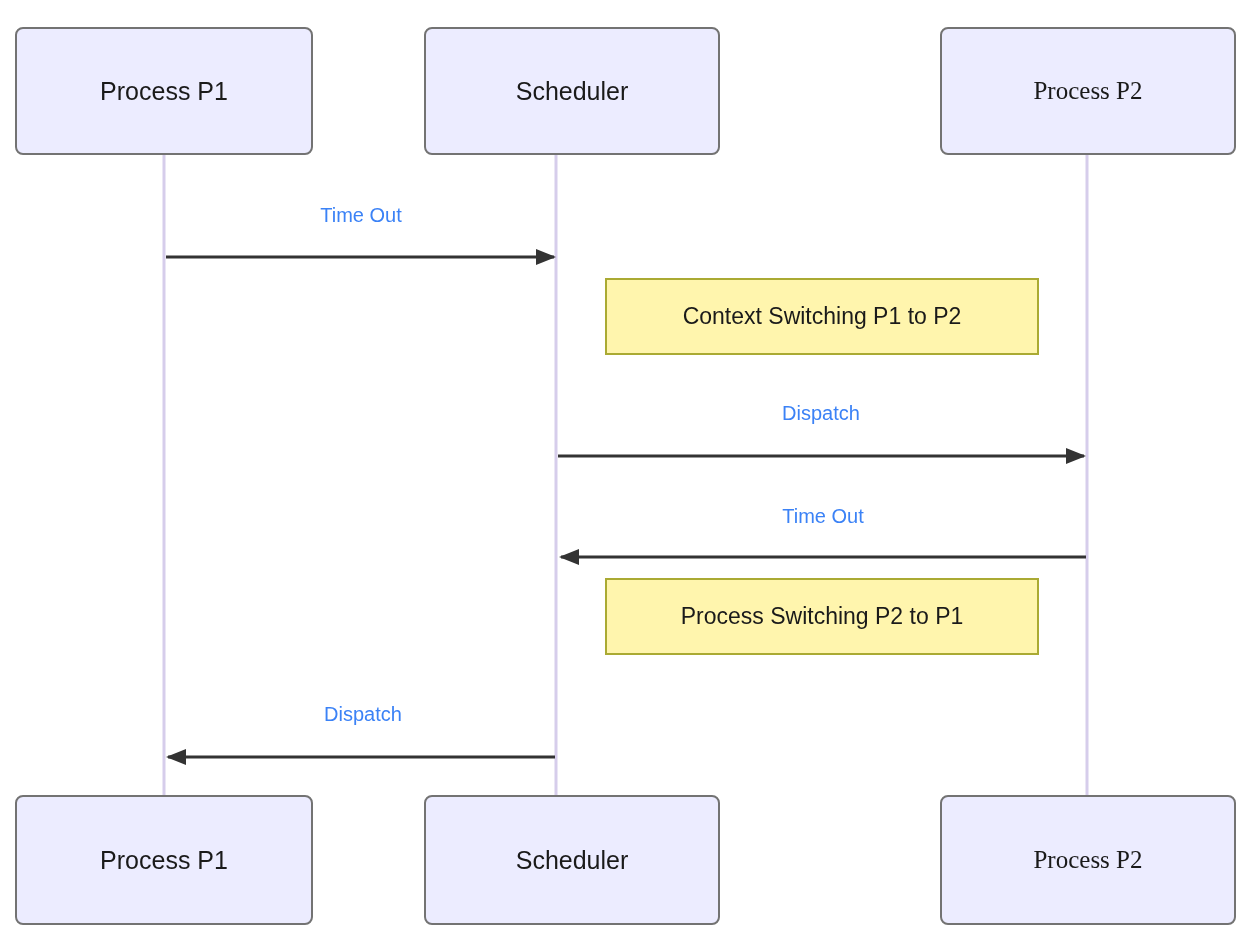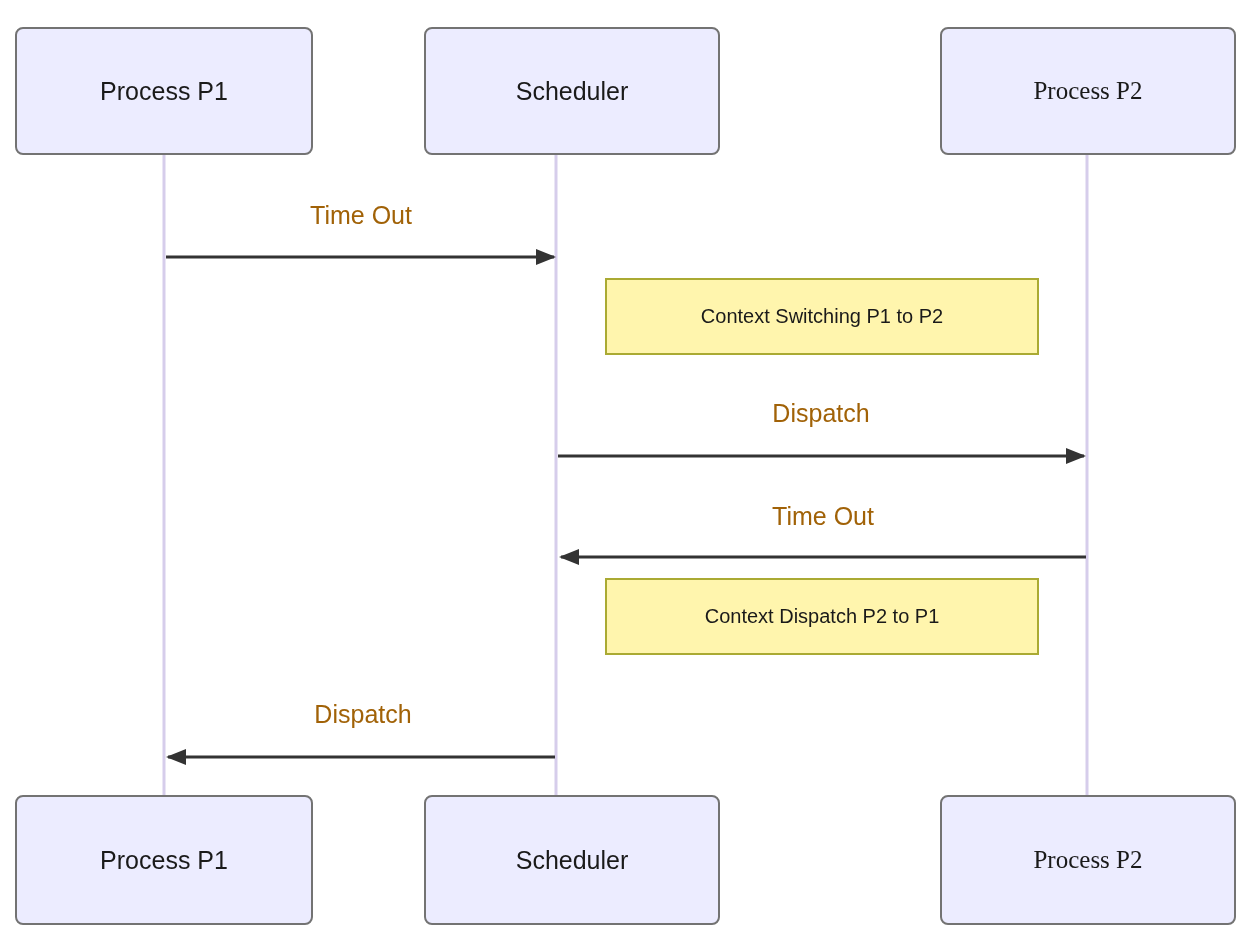--- a/index.html
+++ b/index.html
@@ -35,35 +35,35 @@
     z-index: 2;
   }
   .actor-p1    { left: 15px;  width: 298px; }
   .actor-sched { left: 410px; width: 296px; margin-left: 14px; }
   .actor-p2    { left: 940px; width: 296px; font-family: Liberation Serif, serif; }
   .actor-top    { top: 27px;  height: 128px; }
   .actor-bottom { top: 795px; height: 130px; }
   .msg-label {
     position: absolute;
     transform: translateX(-50%);
-    font-size: 25px;
+    font-size: 20px;
     line-height: 34px;
-    color: #a16207;
+    color: #3b82f6;
     white-space: nowrap;
     z-index: 1;
   }
   .note-box {
     position: absolute;
     box-sizing: border-box;
     background: #FFF5AD;
     border: 2px solid #AAAA33;
     display: flex;
     align-items: center;
     justify-content: center;
-    font-size: 20px;
+    font-size: 23px;
     color: #1a1a1a;
     white-space: nowrap;
     z-index: 2;
   }
   .note-1 { left: 605px; top: 278px; width: 434px; height: 77px; }
   .note-2 { left: 605px; top: 578px; width: 434px; height: 77px; }
   .label-timeout-1  { left: 361px; top: 198px; }
   .label-dispatch-1 { left: 821px; top: 396px; }
   .label-timeout-2  { left: 823px; top: 499px; }
   .label-dispatch-2 { left: 363px; top: 697px; }
@@ -93,19 +93,19 @@
   <div class="actor-box actor-p1 actor-top">Process P1</div>
   <div class="actor-box actor-sched actor-top">Scheduler</div>
   <div class="actor-box actor-p2 actor-top">Process P2</div>
 
   <div class="msg-label label-timeout-1">Time Out</div>
   <div class="msg-label label-dispatch-1">Dispatch</div>
   <div class="msg-label label-timeout-2">Time Out</div>
   <div class="msg-label label-dispatch-2">Dispatch</div>
 
   <div class="note-box note-1">Context Switching P1 to P2</div>
-  <div class="note-box note-2">Context Dispatch P2 to P1</div>
+  <div class="note-box note-2">Process Switching P2 to P1</div>
 
   <div class="actor-box actor-p1 actor-bottom">Process P1</div>
   <div class="actor-box actor-sched actor-bottom">Scheduler</div>
   <div class="actor-box actor-p2 actor-bottom">Process P2</div>
 
 </div>
 
 </body></html>

